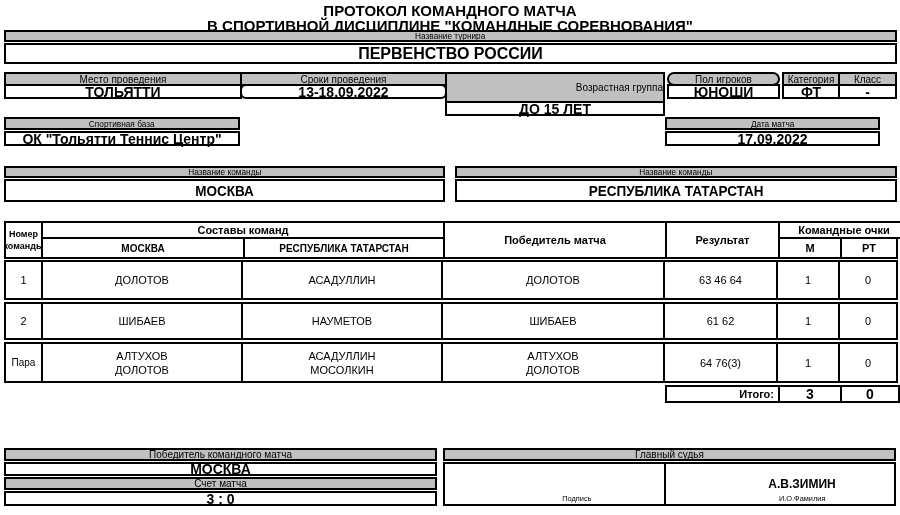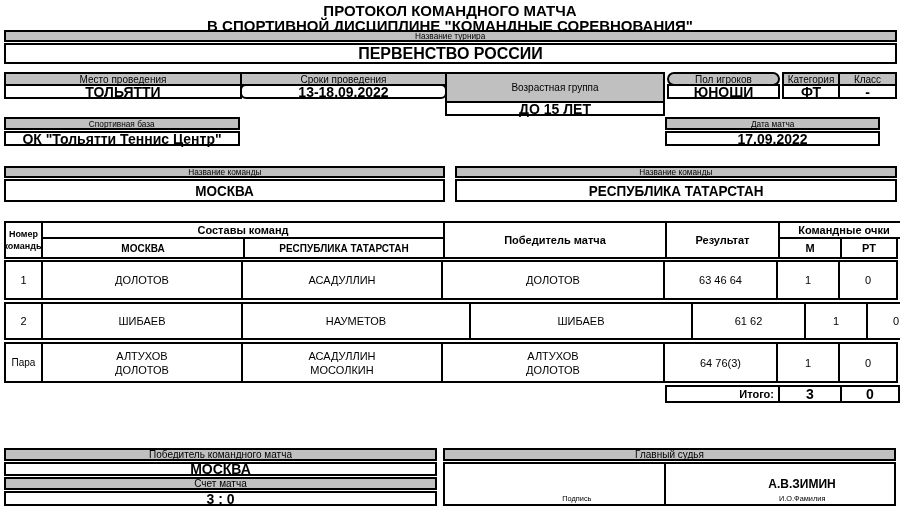--- a/index.html
+++ b/index.html
@@ -56,21 +56,21 @@
   </div>
   <div class="abs" style="left:236px;width:207px;">
     <div class="cell gray lbl" style="height:14px;">
         <span>Сроки проведения</span>
       </div>
     <div class="cell val" style="height:15px;margin-top:-2px;border-radius:6px;">
         <span>13-18.09.2022</span>
       </div>
   </div>
   <div class="abs" style="left:441px;width:220px;">
-    <div class="cell gray lbl" style="height:31px;">
+    <div class="cell gray lbl" style="height:31px;justify-content:flex-end;">
         <span>Возрастная группа</span>
       </div>
     <div class="cell val" style="height:15px;margin-top:-2px;">
         <span>ДО 15 ЛЕТ</span>
       </div>
   </div>
   <div class="abs" style="left:663px;width:113px;">
     <div class="cell gray lbl" style="height:14px;border-radius:7px;">
         <span>Пол игроков</span>
       </div>
@@ -184,21 +184,21 @@
       </div>
   </div>
 
   <div class="row" style="left:0;top:81px;">
     <div class="cell tcell" style="width:39px;height:38px;">
         <span>2</span>
       </div>
     <div class="cell tcell" style="width:202px;height:38px;">
         <span>ШИБАЕВ</span>
       </div>
-    <div class="cell tcell" style="width:230px;height:38px;">
+    <div class="cell tcell" style="width:202px;height:38px;">
         <span>НАУМЕТОВ</span>
       </div>
     <div class="cell tcell" style="width:224px;height:38px;">
         <span>ШИБАЕВ</span>
       </div>
     <div class="cell tcell" style="width:115px;height:38px;">
         <span>61 62</span>
       </div>
     <div class="cell tcell" style="width:64px;height:38px;">
         <span>1</span>

